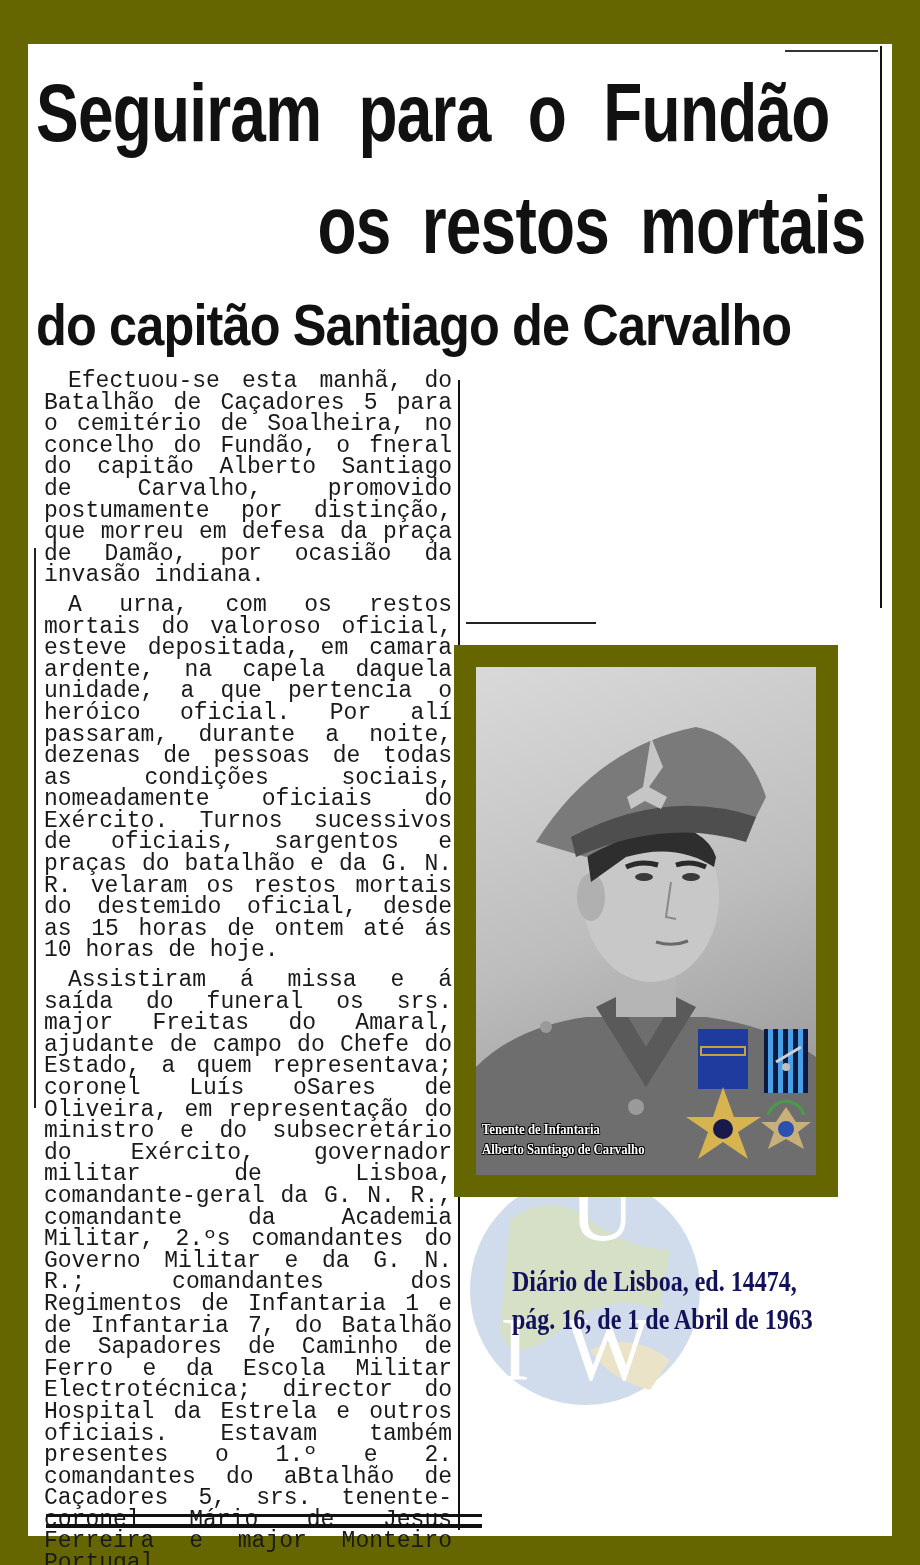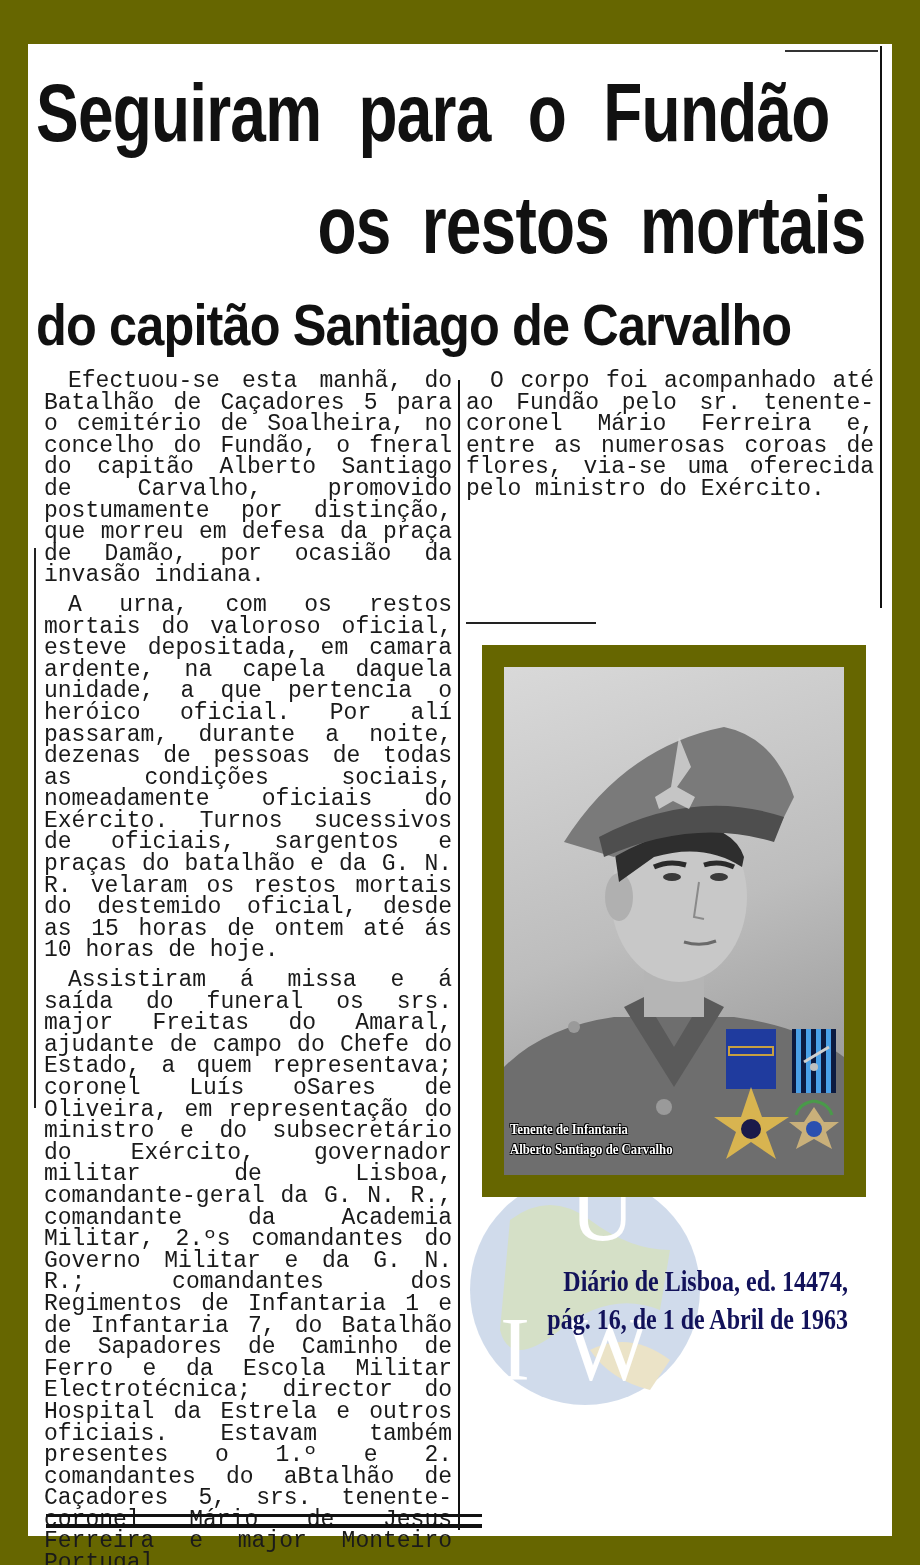--- a/index.html
+++ b/index.html
@@ -87,21 +87,21 @@
       position: absolute; left: 46px; height: 3px; background: #111;
     }
     .end-rule1 { top: 1514px; width: 436px; }
     .end-rule2 { top: 1524px; width: 436px; height: 4px; }
     .short-rule {
       position: absolute; left: 466px; top: 622px; width: 130px; height: 2px; background: #222;
     }
     
     .photo-frame {
       position: absolute;
-      left: 482px; top: 645px;
+      left: 454px; top: 645px;
       width: 384px; height: 552px;
       background: #666600;
     }
     .photo {
       position: absolute;
       left: 22px; top: 22px;
       width: 340px; height: 508px;
       background: linear-gradient(160deg, #d9d9d9 0%, #bdbdbd 50%, #8c8c8c 100%);
       overflow: hidden;
     }
@@ -124,21 +124,21 @@
       position: absolute;
       left: 470px; top: 1130px;
       width: 230px; height: 300px;
       opacity: 0.35;
     }
     
     .source {
       position: absolute;
       left: 470px; top: 1262px;
       width: 420px;
-      text-align: right;
+      text-align: left;
       color: #12125a;
       font-family: "Liberation Serif", serif;
       font-weight: bold;
       font-size: 30px;
       line-height: 38px;
     }
     .source span { display: block; transform: scaleX(0.8); white-space: nowrap; }
   </style>
 </head>
 <body>
@@ -154,21 +154,20 @@
 </div>
 
 <div class="col-left-edge"></div>
 <div class="col col-left">
   <p>Efectuou-se esta manhã, do Batalhão de Caçadores 5 para o cemitério de Soalheira, no concelho do Fundão, o fneral do capitão Alberto Santiago de Carvalho, promovido postumamente por distinção, que morreu em defesa da praça de Damão, por ocasião da invasão indiana.</p>
   <p>A urna, com os restos mortais do valoroso oficial, esteve depositada, em camara ardente, na capela daquela unidade, a que pertencia o heróico oficial. Por alí passaram, durante a noite, dezenas de pessoas de todas as condições sociais, nomeadamente oficiais do Exército. Turnos sucessivos de oficiais, sargentos e praças do batalhão e da G. N. R. velaram os restos mortais do destemido oficial, desde as 15 horas de ontem até ás 10 horas de hoje.</p>
   <p>Assistiram á missa e á saída do funeral os srs. major Freitas do Amaral, ajudante de campo do Chefe do Estado, a quem representava; coronel Luís oSares de Oliveira, em representação do ministro e do subsecretário do Exército, governador militar de Lisboa, comandante-geral da G. N. R., comandante da Academia Militar, 2.ºs comandantes do Governo Militar e da G. N. R.; comandantes dos Regimentos de Infantaria 1 e de Infantaria 7, do Batalhão de Sapadores de Caminho de Ferro e da Escola Militar Electrotécnica; director do Hospital da Estrela e outros oficiais. Estavam também presentes o 1.º e 2. comandantes do aBtalhão de Caçadores 5, srs. tenente-coronel Mário de Jesus Ferreira e major Monteiro Portugal.</p>
 </div>
 <div class="col-divider"></div>
 <div class="col col-right">
-  <p>O corpo foi acompanhado até ao Fundão pelo sr. tenente-coronel Mário Ferreira e, entre as numerosas coroas de flores, via-se uma oferecida pelo ministro do Exército.</p>
 </div>
 <div class="short-rule"></div>
 <div class="end-rule1"></div>
 <div class="end-rule2"></div>
 
 <div class="watermark">
   <svg width="230" height="300" viewBox="0 0 230 300">
     <circle cx="115" cy="160" r="115" fill="#7a9ac8"></circle>
     <path d="M40 90 Q80 60 120 90 T200 120 L190 180 Q140 160 90 200 T30 200 Z" fill="#8aa860"></path>
     <path d="M120 220 Q160 200 200 230 L180 260 Q140 250 120 220 Z" fill="#c8b060"></path>

